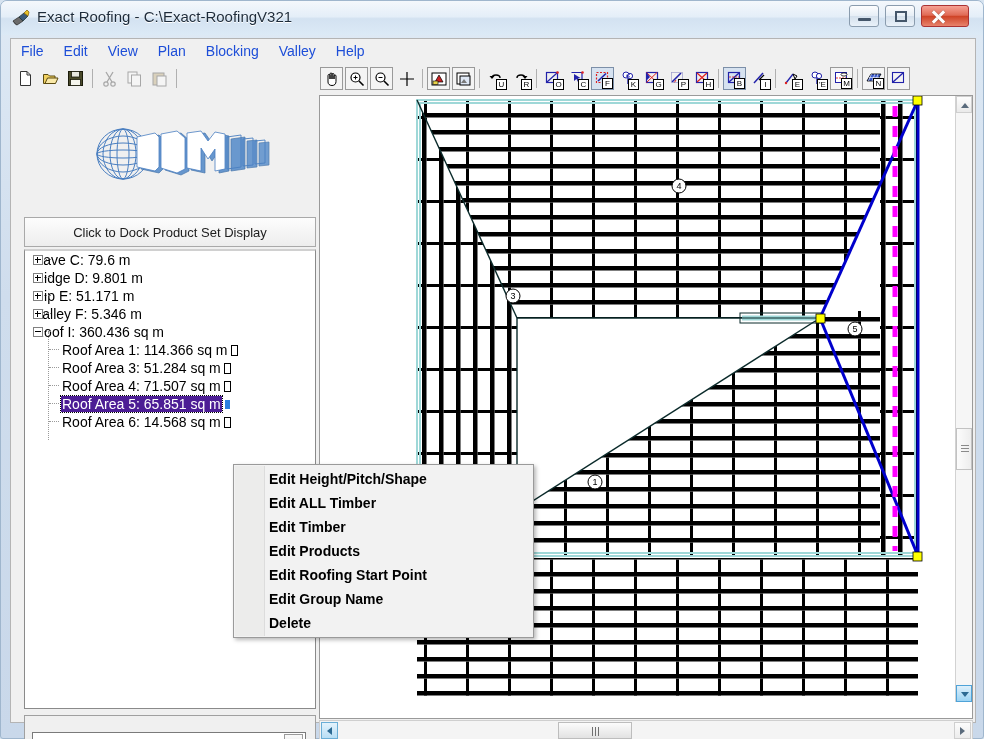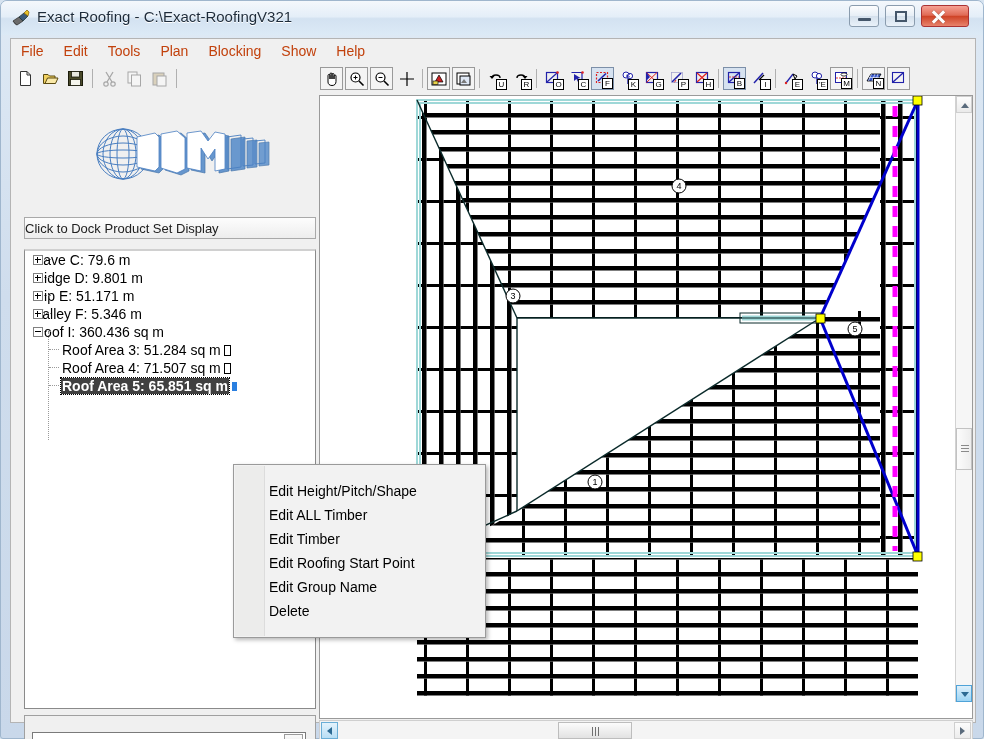--- a/index.html
+++ b/index.html
@@ -54,21 +54,21 @@
   #btn-close .x2{transform:rotate(-45deg);}
 
   
   #menubar{
     position:absolute;left:9px;top:37px;width:966px;height:24px;
     background:#f0f0f0;border:1px solid #b4b4b4;border-bottom:none;
     box-sizing:border-box;
     display:flex;align-items:center;
   }
   .menu-item{
-    padding:3px 10px;font-size:14px;color:#c2410c;cursor:default;white-space:nowrap;
+    padding:3px 10px;font-size:14px;color:#1d4ed8;cursor:default;white-space:nowrap;
   }
 
   
   #client{
     position:absolute;left:9px;top:61px;width:966px;height:661px;
     background:#f0f0f0;border:1px solid #b4b4b4;border-top:none;
     box-sizing:border-box;
   }
 
   
@@ -101,25 +101,25 @@
     position:absolute;left:3px;top:33px;width:301px;height:624px;
   }
   #logo-area{
     position:absolute;left:7px;top:0px;width:293px;height:118px;
     background:#f0f0f0;
   }
   #logo{
     position:absolute;left:72px;top:28px;width:185px;height:62px;
   }
   #dock-btn{
-    position:absolute;left:10px;top:122px;width:292px;height:22px;
+    position:absolute;left:10px;top:122px;width:292px;height:30px;
     background:linear-gradient(to bottom,#fdfdfd 0%,#ededed 100%);
     border:1px solid #a9a9a9;
     box-sizing:border-box;
-    display:flex;align-items:center;
+    display:flex;align-items:center;justify-content:center;
     font-size:13px;color:#202020;
   }
   #tree-wrap{
     position:absolute;left:10px;top:154px;width:292px;height:460px;
     background:#fff;border:1px solid #8a8a8a;border-top:2px solid #d0d0d0;
     box-sizing:border-box;overflow:hidden;
   }
   .tnode{
     position:relative;height:18px;line-height:18px;font-size:14px;color:#000;
     white-space:nowrap;padding-left:8px;
@@ -140,21 +140,21 @@
     border-top:1px dotted #808080;
   }
   .vline{
     position:absolute;left:23px;width:1px;border-left:1px dotted #9a9a9a;
   }
   .cdots{
     position:absolute;left:24px;top:8px;width:10px;height:1px;
     border-top:1px dotted #9a9a9a;
   }
   .tnode.sel .lbl{
-    background:#404040;color:#fff;outline:1px dotted #000;padding:0 1px;font-weight:bold;
+    background:#4c1d95;color:#fff;outline:1px dotted #000;padding:0 1px;
   }
   .lbl{padding:0 1px;}
   .tofu{
     display:inline-block;width:7px;height:11px;border:1px solid currentColor;
     vertical-align:-1px;margin-left:2px;box-sizing:border-box;
   }
 
   
   #roofing-box{
     position:absolute;left:10px;top:620px;width:292px;height:50px;
@@ -247,24 +247,24 @@
     background:linear-gradient(to bottom,#fcfcfc,#e2e2e2);
     border:1px solid #bdbdbd;box-sizing:border-box;
   }
   #hsb .thumb b{
     position:absolute;left:33px;top:4px;width:1px;height:9px;background:#707070;
     box-shadow:3px 0 0 #707070,6px 0 0 #707070;
   }
 
   
   #ctxmenu{
-    position:absolute;left:222px;top:402px;width:253px;
+    position:absolute;left:222px;top:402px;width:301px;
     background:#f2f2f2;border:1px solid #9a9a9a;
     box-shadow:2px 2px 4px rgba(0,0,0,.28);
-    z-index:40;padding:14px 0;box-sizing:border-box;
+    z-index:40;padding:2px 0;box-sizing:border-box;font-weight:bold;
   }
   #ctxgutter{
     position:absolute;left:1px;top:1px;width:29px;bottom:1px;
     background:#ececeb;border-right:1px solid #dcdcdc;
   }
   .ctxitem{
     position:relative;height:24px;line-height:24px;
     padding-left:35px;font-size:14px;color:#000;white-space:nowrap;z-index:2;
   }
 </style>
@@ -290,24 +290,24 @@
       </div>
     <div class="wbtn" id="btn-close">
       <i class="x1"></i>
         <i class="x2"></i>
     </div>
   </div>
 
   <div id="menubar">
       <div class="menu-item">File</div>
       <div class="menu-item">Edit</div>
-      <div class="menu-item">Tools</div>
+      <div class="menu-item">View</div>
       <div class="menu-item">Plan</div>
       <div class="menu-item">Blocking</div>
-      <div class="menu-item">Show</div>
+      <div class="menu-item">Valley</div>
       <div class="menu-item">Help</div>
     </div>
 
   <div id="client">
 
     <div id="toolbar-left">
       <div class="tbtn">
         <svg width="17" height="17" viewBox="0 0 17 17">
           <path d="M3.5 1.5 H10 L13.5 5 V15.5 H3.5 Z" fill="#fff" stroke="#333" stroke-width="1"></path>
           <path d="M10 1.5 V5 H13.5" fill="none" stroke="#333" stroke-width="1"></path>
@@ -554,23 +554,25 @@
       <div id="dock-btn">
         <span>Click to Dock Product Set Display</span>
       </div>
 
       <div id="tree-wrap">
           <div class="tnode"><span class="exp plus"></span><span class="dots"></span><span class="lbl">Eave C: 79.6 m</span></div>
           <div class="tnode"><span class="exp plus"></span><span class="dots"></span><span class="lbl">Ridge D: 9.801 m</span></div>
           <div class="tnode"><span class="exp plus"></span><span class="dots"></span><span class="lbl">Hip E: 51.171 m</span></div>
           <div class="tnode"><span class="exp plus"></span><span class="dots"></span><span class="lbl">Valley F: 5.346 m</span></div>
           <div class="tnode"><span class="exp"></span><span class="dots"></span><span class="lbl">Roof I: 360.436 sq m</span></div>
+          <div class="tnode child"><span class="cdots"></span><span class="lbl">Roof Area 1: 114.366  sq m</span><span class="tofu"></span></div>
           <div class="tnode child"><span class="cdots"></span><span class="lbl">Roof Area 3: 51.284  sq m</span><span class="tofu"></span></div>
           <div class="tnode child"><span class="cdots"></span><span class="lbl">Roof Area 4: 71.507  sq m</span><span class="tofu"></span></div>
           <div class="tnode child sel"><span class="cdots"></span><span class="lbl">Roof Area 5: 65.851  sq m</span><span class="tofu" style="background: rgb(42, 127, 224); color: rgb(255, 255, 255);"></span></div>
+          <div class="tnode child"><span class="cdots"></span><span class="lbl">Roof Area 6: 14.568  sq m</span><span class="tofu"></span></div>
           <div class="vline" style="top: 81px; height: 108px;"></div>
         </div>
 
       <div id="roofing-box">
         <div id="roofing-legend">Roofing</div>
         <div id="roofing-select">
           <div id="roofing-value">948:[]Gerard,Corona Shake Satin,Colour to</div>
           <div id="roofing-arrow"></div>
         </div>
       </div>
@@ -704,19 +706,20 @@
       <div class="arrow right">
           <i></i>
         </div>
     </div>
 
     <div id="ctxmenu">
       <div id="ctxgutter"></div>
     <div class="ctxitem">Edit Height/Pitch/Shape</div>
         <div class="ctxitem">Edit ALL Timber</div>
         <div class="ctxitem">Edit Timber</div>
+        <div class="ctxitem">Edit Products</div>
         <div class="ctxitem">Edit Roofing Start Point</div>
         <div class="ctxitem">Edit Group Name</div>
         <div class="ctxitem">Delete</div>
       </div>
 
   </div>
 </div>
 
 </body></html>

